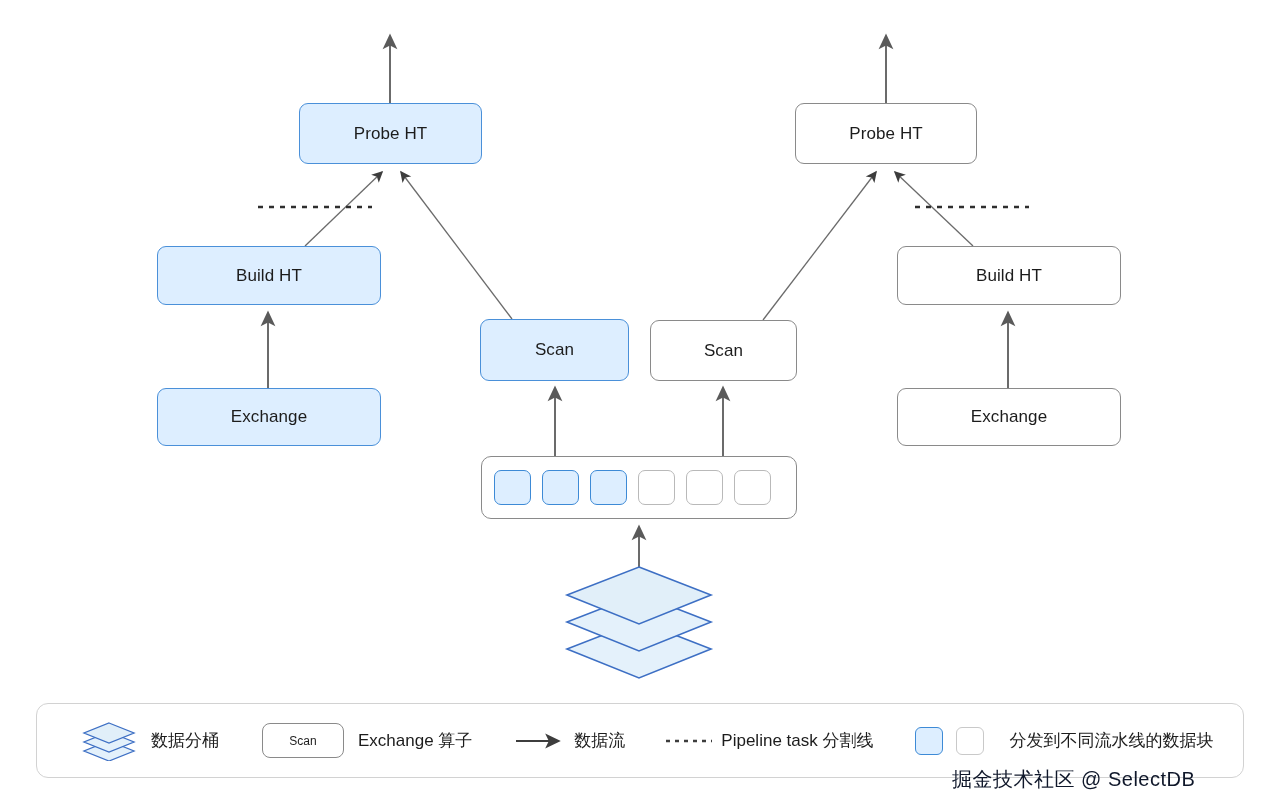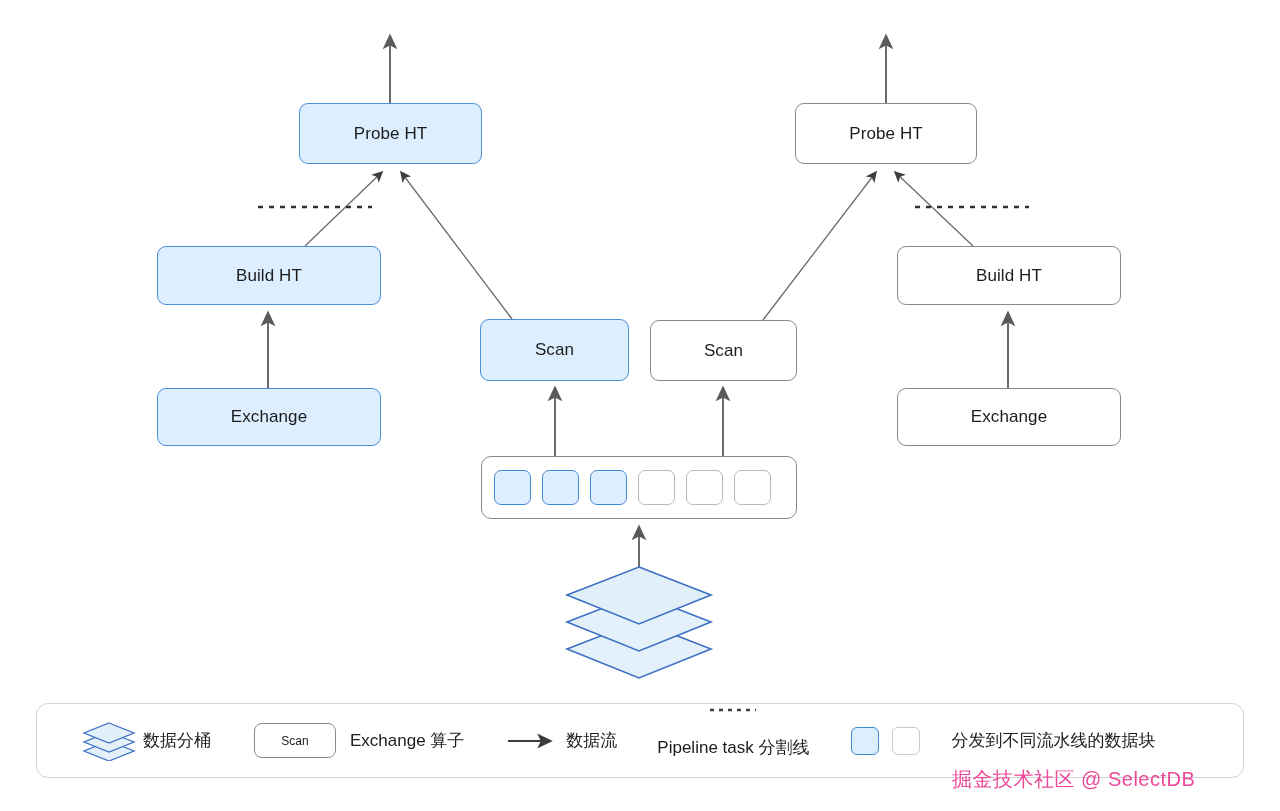--- a/index.html
+++ b/index.html
@@ -121,21 +121,21 @@
   }
   .lg-sw.blue { background: #ddeeff; border: 1.5px solid #3d8ad6; }
   .lg-sw.white { background: #ffffff; border: 1.5px solid #c9c9c9; }
 
   
   #watermark {
     position: absolute;
     left: 952px;
     top: 766px;
     font-size: 20px;
-    color: #ec4899;
+    color: #0f172a;
     white-space: nowrap;
     z-index: 5;
     letter-spacing: 0.5px;
   }
 </style>
 </head>
 <body>
 
 <div id="canvas">
 
@@ -242,21 +242,21 @@
     <div class="blk filled"></div>
     <div class="blk filled"></div>
     <div class="blk filled"></div>
     <div class="blk"></div>
     <div class="blk"></div>
     <div class="blk"></div>
   </div>
 
   <div id="legend">
 
-    <div class="lg-item" style="margin-left:44px; gap:6px;">
+    <div class="lg-item" style="margin-left:44px; gap:14px;">
       <svg width="56" height="40" viewBox="0 0 56 40">
         <polygon points="28,20 53,30 28,40 3,30" fill="#e4f1fb" stroke="#3d6fc4" stroke-width="1.3"></polygon>
         <polygon points="28,11 53,21 28,31 3,21" fill="#e4f1fb" stroke="#3d6fc4" stroke-width="1.3"></polygon>
         <polygon points="28,2 53,12 28,22 3,12" fill="#e1eff9" stroke="#3d6fc4" stroke-width="1.3"></polygon>
       </svg>
       <span class="lg-label">数据分桶</span>
     </div>
 
     <div class="lg-item" style="margin-left:43px; gap:14px;">
       <div class="lg-scanbox">
@@ -270,30 +270,30 @@
         <defs>
           <marker id="lgah" markerWidth="9" markerHeight="9" refX="7" refY="4.5" orient="auto" markerUnits="strokeWidth">
             <path d="M0.6,0.8 L8.4,4.5 L0.6,8.2 L2.4,4.5 Z" fill="#3d3d3d"></path>
           </marker>
         </defs>
         <line x1="2" y1="8" x2="44" y2="8" stroke="#3d3d3d" stroke-width="2" marker-end="url(#lgah)"></line>
       </svg>
       <span class="lg-label">数据流</span>
     </div>
 
-    <div class="lg-item" style="margin-left:40px; gap:20px;flex-direction:column;">
+    <div class="lg-item" style="margin-left:40px; gap:8px;">
       <svg width="48" height="12" viewBox="0 0 48 12">
         <line x1="1" y1="6" x2="47" y2="6" stroke="#3d3d3d" stroke-width="2.4" stroke-dasharray="4 5" stroke-linecap="butt"></line>
       </svg>
       <span class="lg-label">Pipeline task 分割线</span>
     </div>
 
     <div class="lg-item" style="margin-left:42px; gap:13px;">
       <div class="lg-sw blue"></div>
       <div class="lg-sw white"></div>
-      <span class="lg-label" style="margin-left:18px;">分发到不同流水线的数据块</span>
+      <span class="lg-label" style="margin-left:12px;">分发到不同流水线的数据块</span>
     </div>
 
   </div>
 
   <div id="watermark">掘金技术社区 @ SelectDB</div>
 
 </div>
 
 </body></html>

